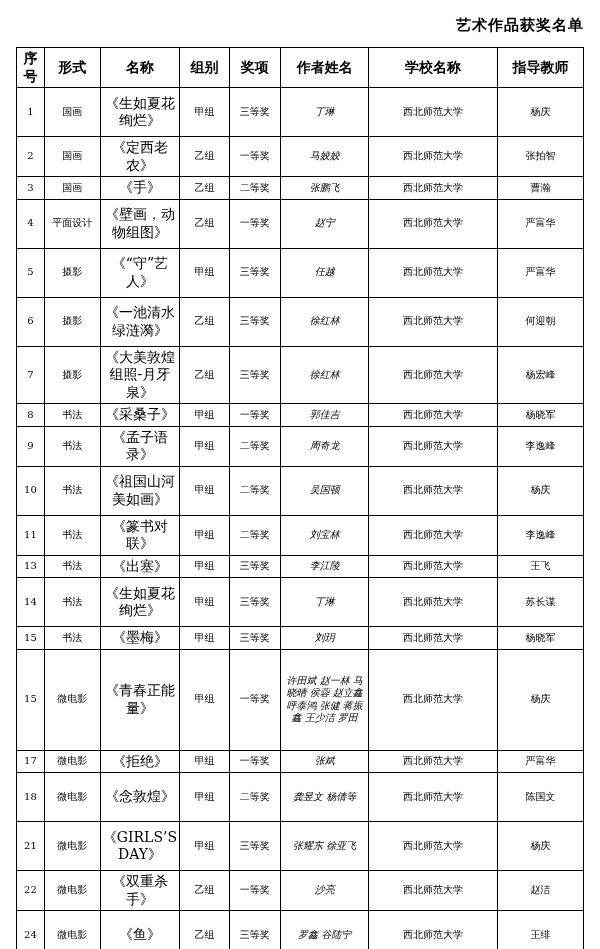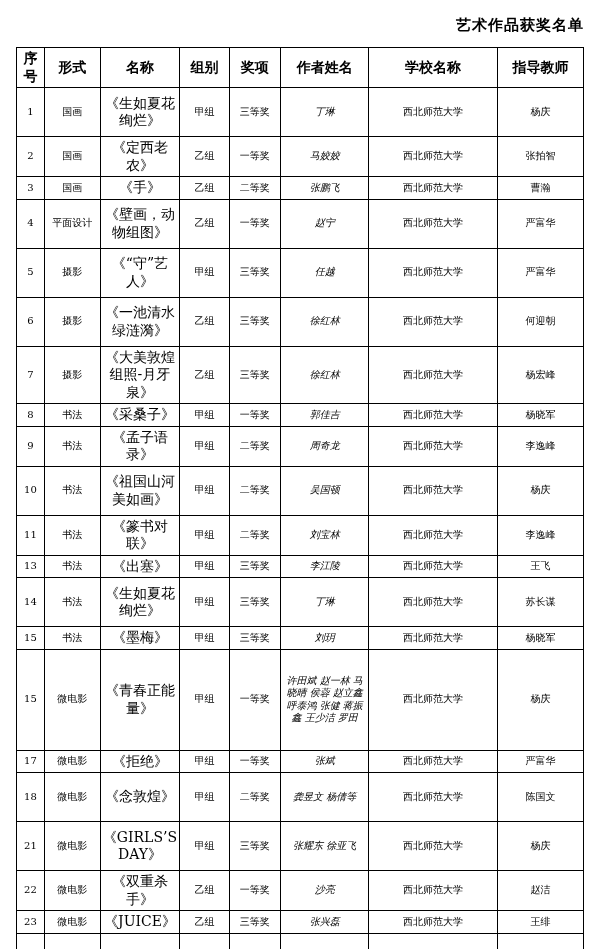--- a/index.html
+++ b/index.html
@@ -274,30 +274,20 @@
       <tr>
         <td class="cell-no">22</td>
         <td>微电影</td>
         <td class="cell-name">《双重杀手》</td>
         <td>乙组</td>
         <td>一等奖</td>
         <td class="cell-author">沙亮</td>
         <td>西北师范大学</td>
         <td>赵洁</td>
       </tr>
-      <tr>
-        <td class="cell-no">23</td>
-        <td>微电影</td>
-        <td class="cell-name">《JUICE》</td>
-        <td>乙组</td>
-        <td>三等奖</td>
-        <td class="cell-author">张兴磊</td>
-        <td>西北师范大学</td>
-        <td>王绯</td>
-      </tr>
       <tr class="row-xtall">
         <td class="cell-no">24</td>
         <td>微电影</td>
         <td class="cell-name">《鱼》</td>
         <td>乙组</td>
         <td>三等奖</td>
         <td class="cell-author">罗鑫 谷陆宁</td>
         <td>西北师范大学</td>
         <td>王绯</td>
       </tr>

